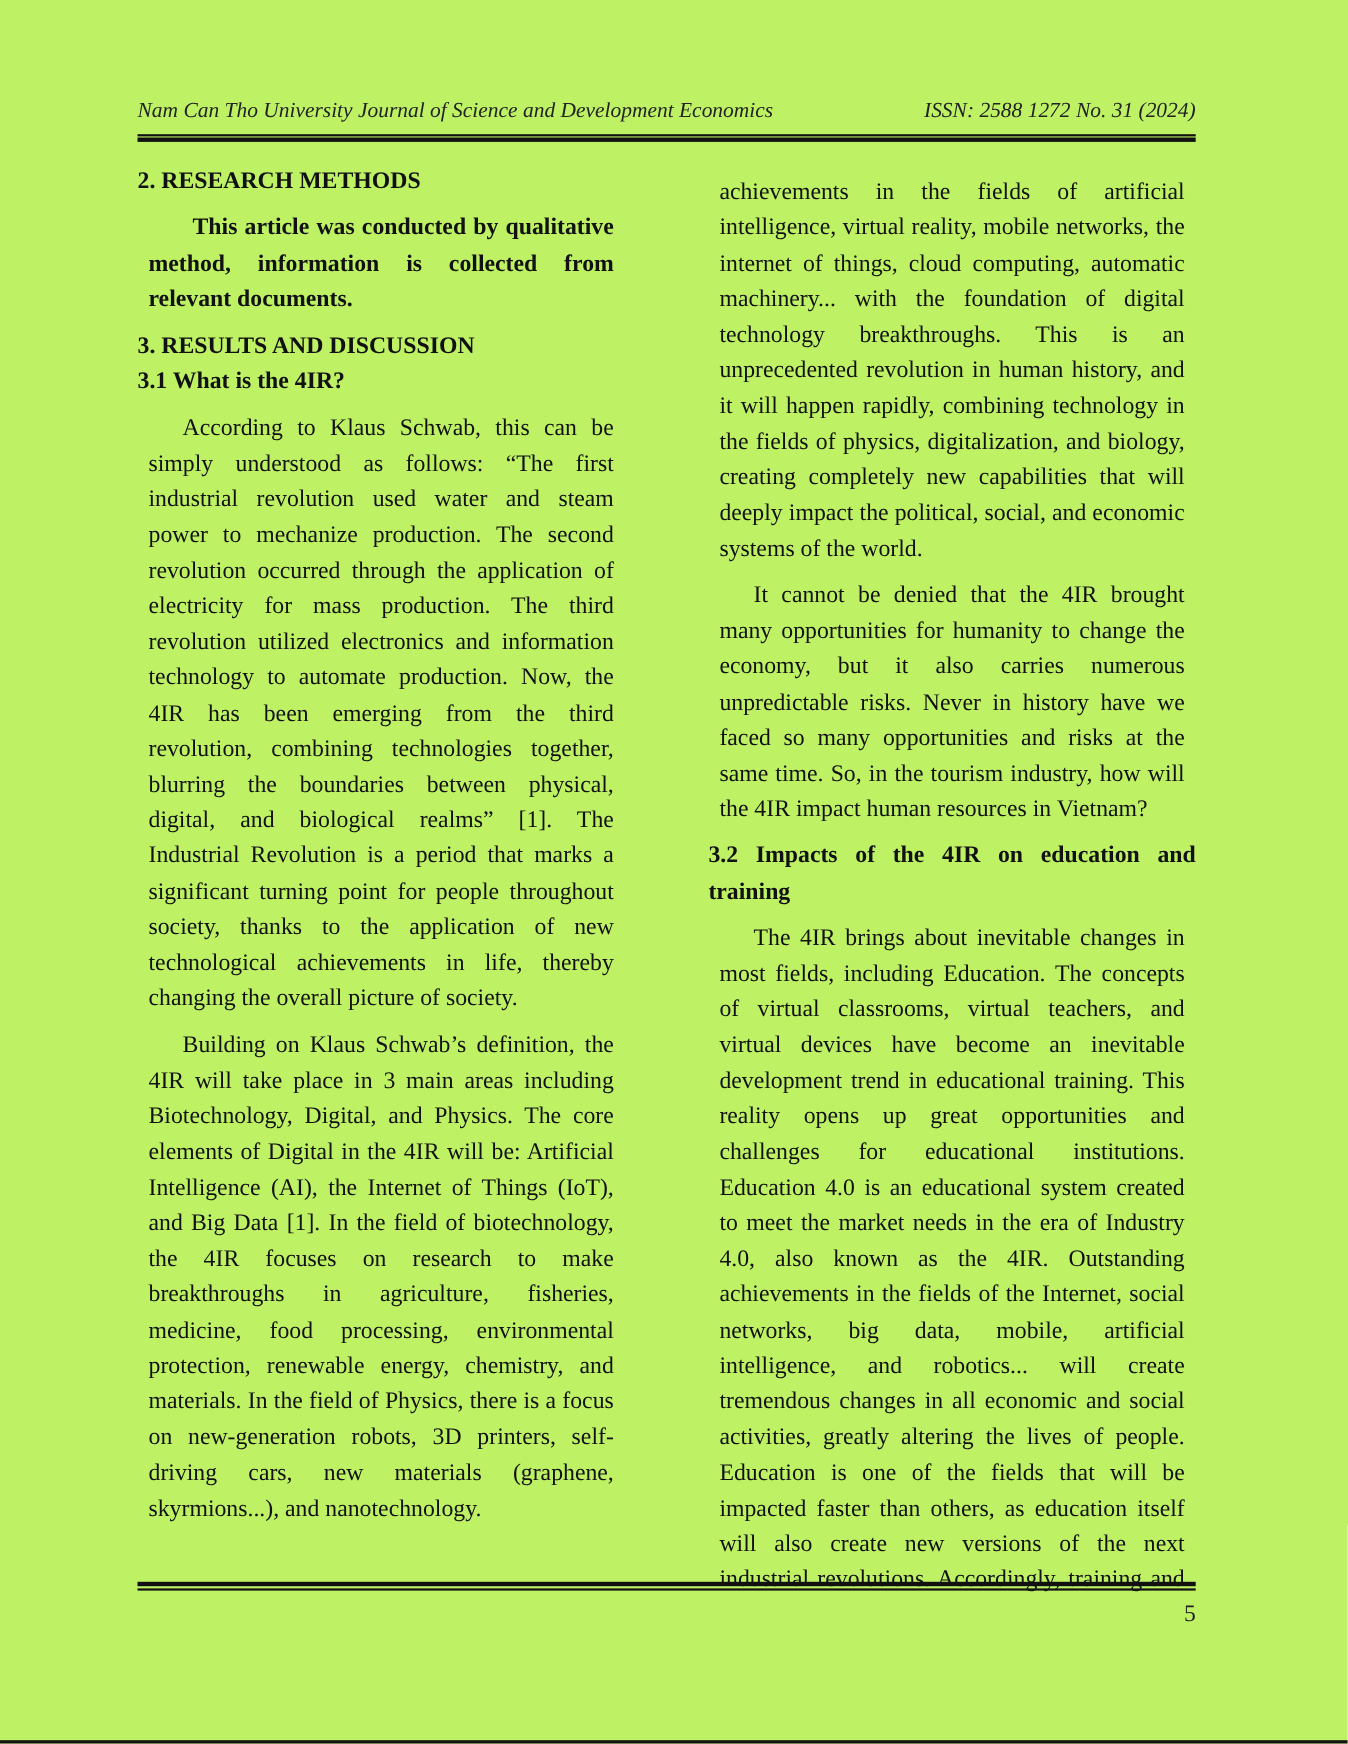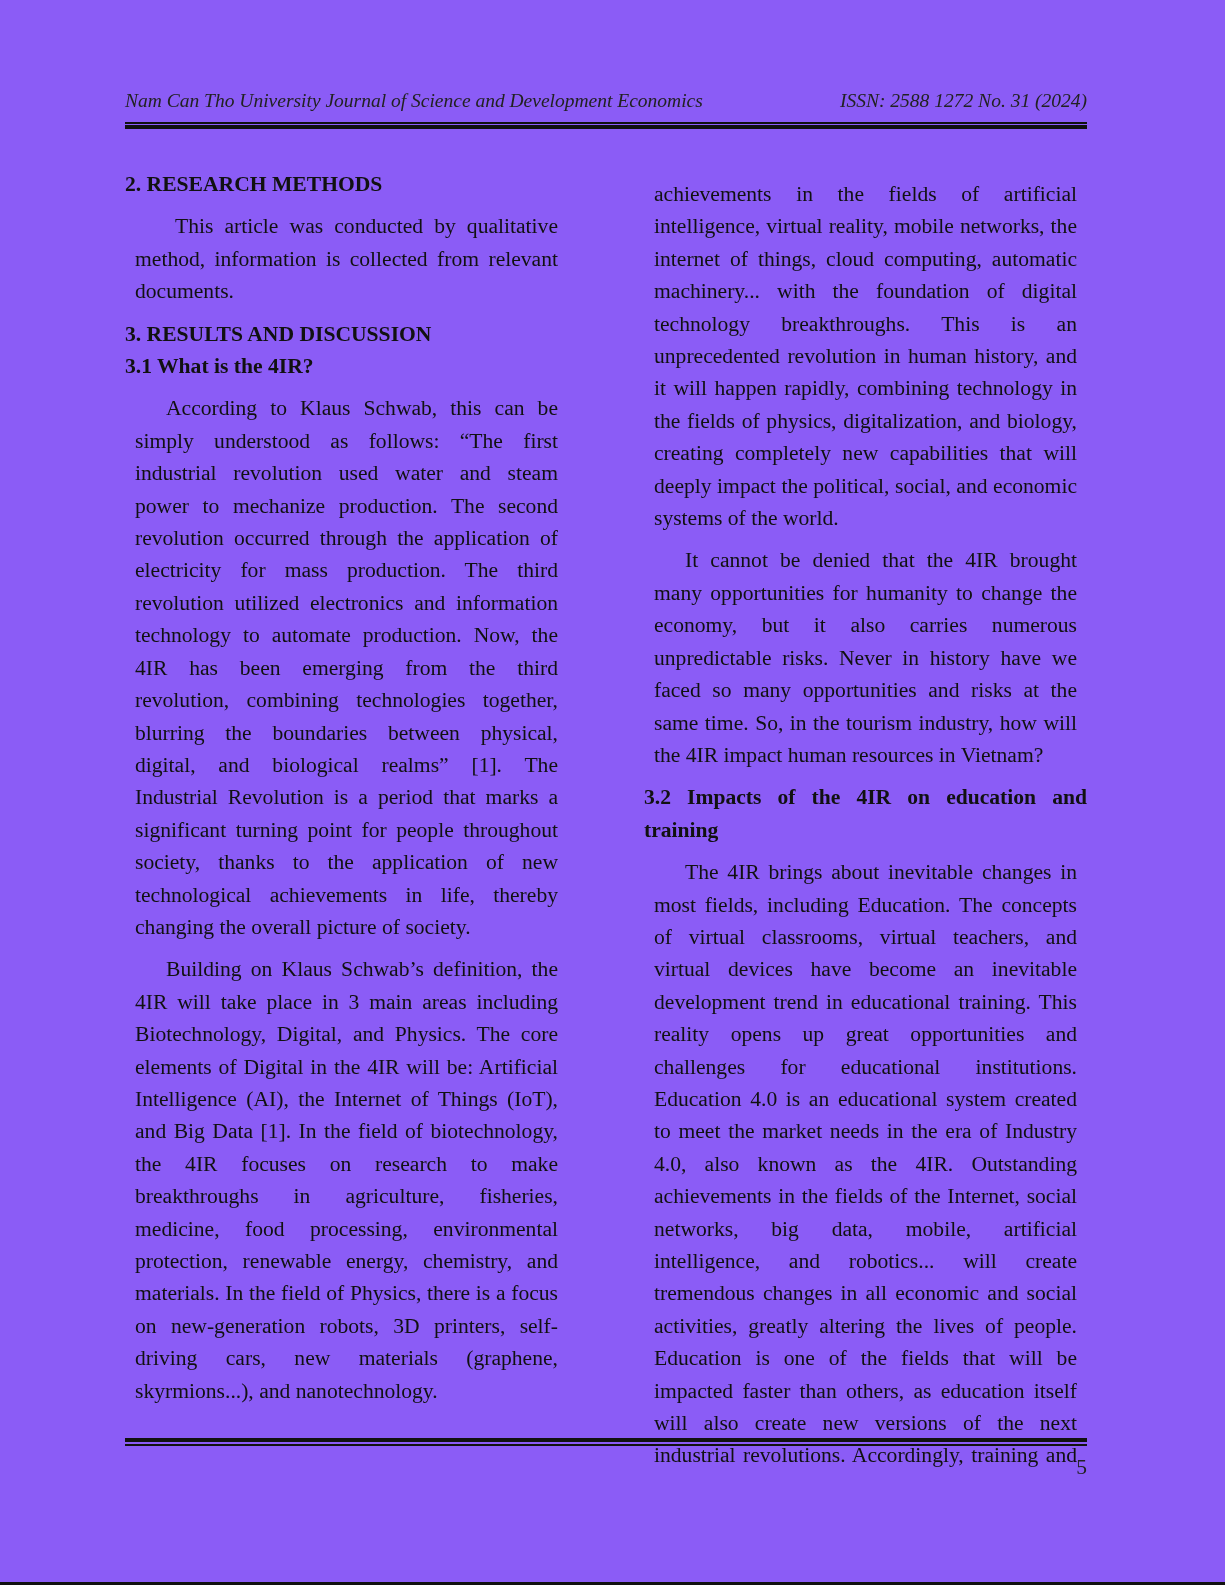--- a/index.html
+++ b/index.html
@@ -1,34 +1,34 @@
 <!DOCTYPE html>
 <html><head>
 <meta charset="utf-8">
 <style>
   html, body { margin: 0; padding: 0; background: #ffffff; }
   body { width: 1225px; height: 1585px; position: relative; overflow: hidden; }
-  .page { position: absolute; left: 0; top: 0; width: 1225px; height: 1585px; background: #8b5cf6; color: #111; }
+  .page { position: absolute; left: 0; top: 0; width: 1225px; height: 1585px; background: #bef264; color: #111; }
   .header { position: absolute; left: 125px; top: 90px; width: 962px; height: 28px;
             font-family: "Liberation Serif", "DejaVu Serif", serif; font-style: italic; font-size: 19.5px; color: #222;
             display: flex; justify-content: space-between; align-items: baseline; }
   .rule-top-thin { position: absolute; left: 125px; top: 122px; width: 962px; height: 1.5px; background: #111; }
   .rule-top-thick { position: absolute; left: 125px; top: 125px; width: 962px; height: 4px; background: #111; }
   .rule-bot-thick { position: absolute; left: 125px; top: 1438px; width: 962px; height: 4px; background: #111; }
   .rule-bot-thin { position: absolute; left: 125px; top: 1444px; width: 962px; height: 1.5px; background: #111; }
   .page-number { position: absolute; left: 1040px; width: 47px; top: 1455px; text-align: right;
                  font-family: "Liberation Serif", serif; font-size: 21.5px; color: #222; }
   .bottom-edge { position: absolute; left: 0; top: 1582px; width: 1225px; height: 3px; background: #111; }
-  .col { position: absolute; top: 168px; width: 443px;
+  .col { position: absolute; top: 148px; width: 443px;
          font-family: "Liberation Serif", "DejaVu Serif", serif; font-size: 21.6px; line-height: 32.4px; color: #111; }
   .col-left { left: 125px; }
   .col-right { left: 644px; }
   .col p { margin: 10px; text-align: justify; hyphens: none; }
   .col p.indent { text-indent: 31px; }
-  .col p.indent-first { text-indent: 40px; }
+  .col p.indent-first { text-indent: 40px; font-weight: bold; }
   .col h2, .col h3 { margin: 0; font-size: 21.6px; line-height: 32.4px; font-weight: bold; text-align: justify; }
 </style>
 </head>
 <body>
 
 <div class="page">
 
   <div class="header">
     <span>Nam Can Tho University Journal of Science and Development Economics</span>
     <span>ISSN: 2588 1272  No. 31 (2024)</span>

